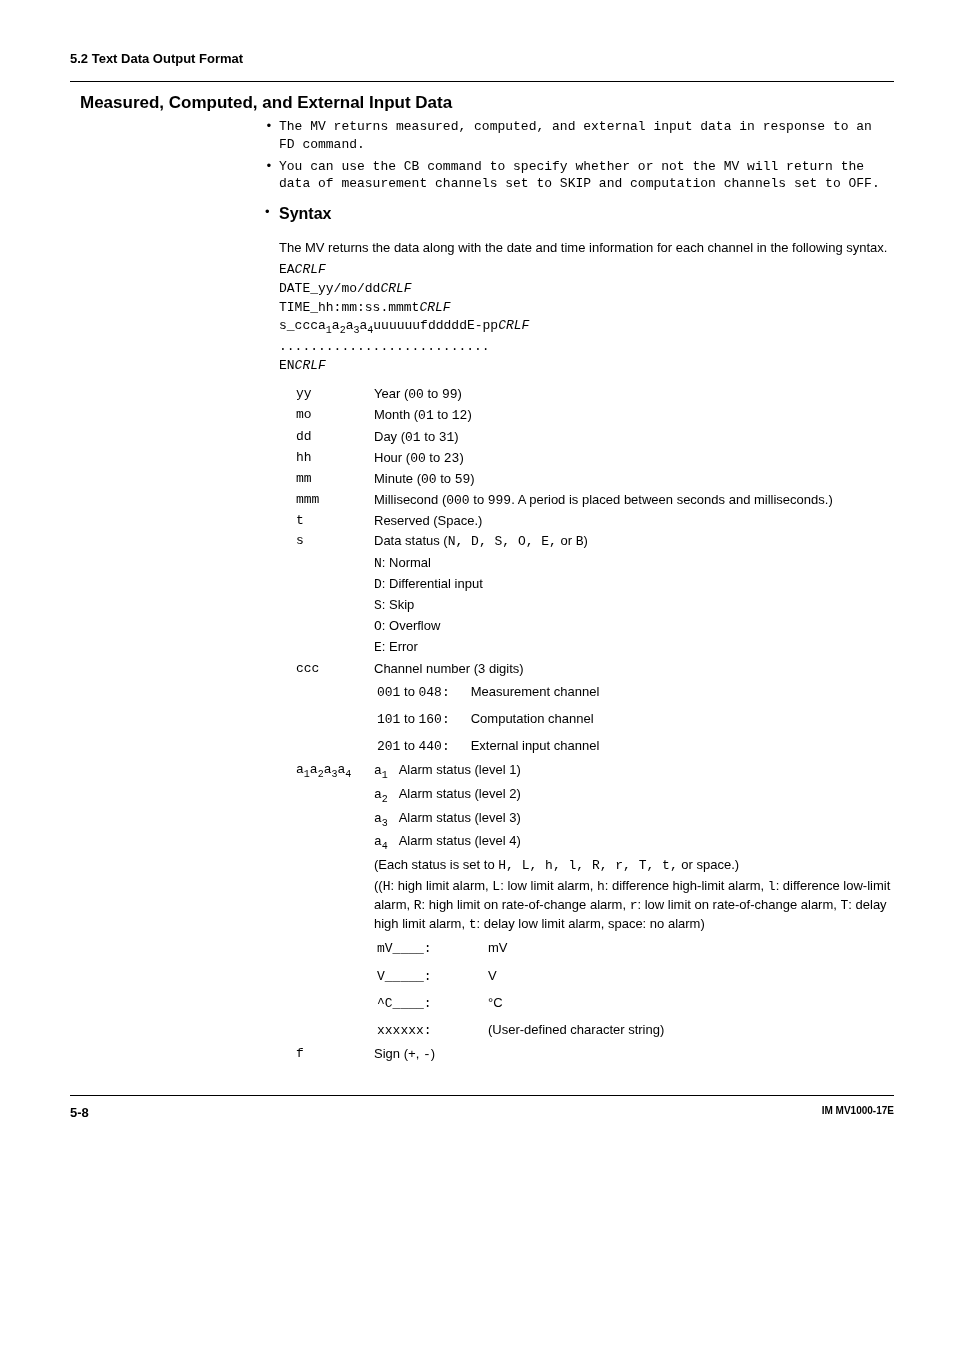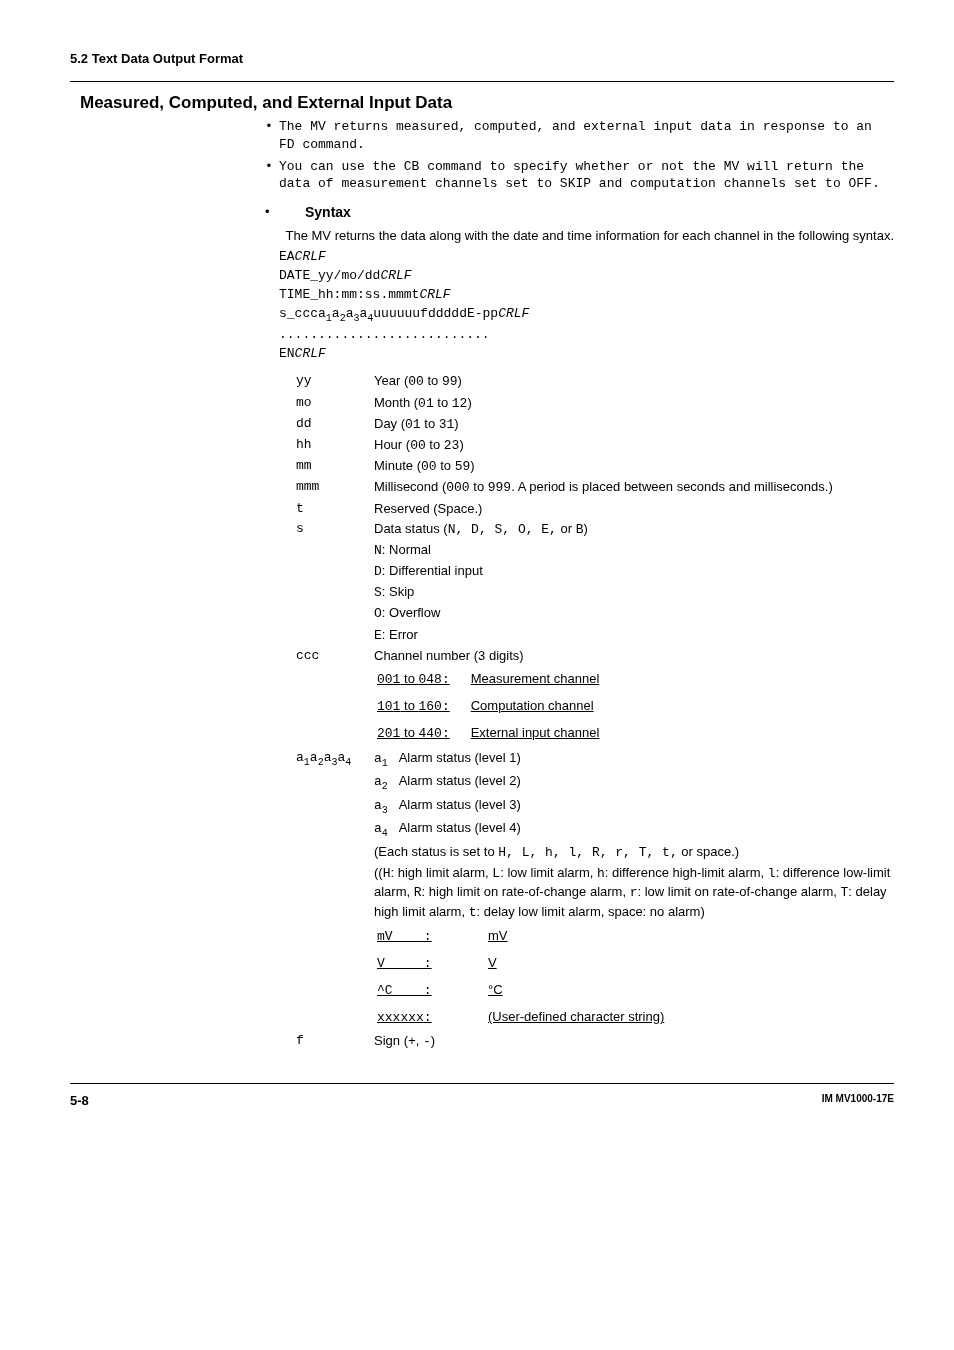--- a/index.html
+++ b/index.html
@@ -51,28 +51,26 @@
       margin-top: 8px;
     }
     .syntax-head::before {
       content: "•";
       position: absolute;
       left: 0;
       top: 0;
     }
     .syntax-title {
       font-weight: bold;
-      font-size: 14px;
-      margin-left: 26px;
+      font-size: 16px;
     }
     .syntax-text {
       margin-left: 14px;
-      margin-top: 5px;
+      margin-top: 15px;
       margin-bottom: 4px;
-      text-align: right;
     }
     .codeblock {
       margin-left: 14px;
       font-family: "Courier New", monospace;
       font-size: 13px;
       white-space: pre;
       line-height: 1.45;
       margin-bottom: 8px;
     }
     .italic { font-style: italic; }
@@ -88,21 +86,21 @@
       padding-bottom: 1px;
     }
     table.defs td.key {
       font-family: "Courier New", monospace;
       font-size: 13px;
       padding-right: 15px;
       white-space: nowrap;
       min-width: 62px;
     }
     .sub { font-size: 10px; vertical-align: sub; }
-    .subtable { margin-left: 0; text-decoration: underline; }
+    .subtable { margin-left: 0; }
     .subtable td { padding-right: 18px; }
     .footer {
       border-top: 1px solid #000;
       margin-top: 30px;
       padding-top: 8px;
       display: flex;
       justify-content: space-between;
       font-size: 11px;
     }
     .footer .page { font-weight: bold; font-size: 13px; }

